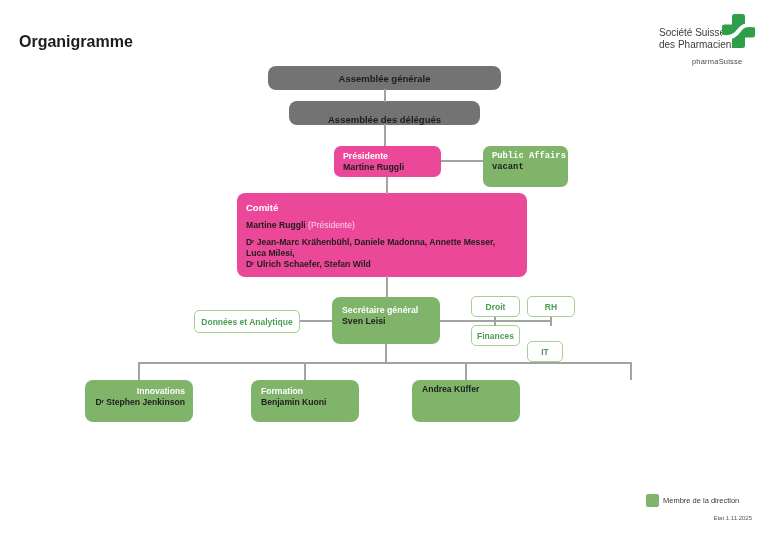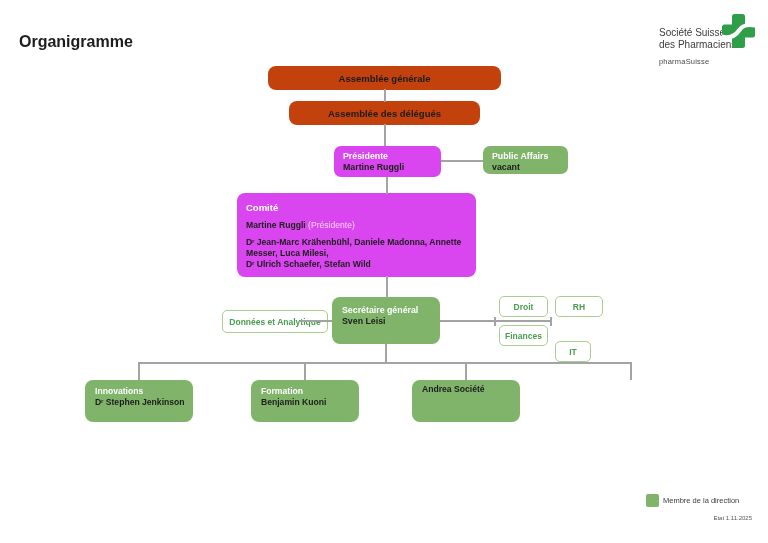--- a/index.html
+++ b/index.html
@@ -1,34 +1,34 @@
 <!DOCTYPE html>
 <html><head>
 <meta charset="utf-8">
 <style>
   html,body{margin:0;padding:0;background:#fff;}
   .stage{
     position:relative;width:768px;height:543px;background:#ffffff;
     font-family:"Liberation Sans",sans-serif;overflow:hidden;color:#1d1d1b;
   }
   .box{position:absolute;box-sizing:border-box;}
-  .r8{border-radius:8px;} .r7{border-radius:7px;} .r5{border-radius:5px;margin-left:28px;}
-  .bg-light{background:#c2410c;}
-  .bg-mid{background:#d946ef;}
+  .r8{border-radius:8px;} .r7{border-radius:7px;} .r5{border-radius:5px;}
+  .bg-light{background:#737373;}
+  .bg-mid{background:#ec4899;}
   .bg-dir{background:#7fb46a;}
   .outline{background:#fff;border:1px solid #a8cf8f;color:#4a9d51;}
   .center{display:flex;align-items:center;justify-content:center;}
   .lbl{font-weight:bold;font-size:9.5px;color:#1d1d1b;}
   .lbl-sm{font-weight:bold;font-size:8.5px;}
   .t-white{color:#ffffff;}
   .t-dark{color:#1d1d1b;}
   .line{position:absolute;background:#a3a3a3;}
   .page-title{position:absolute;left:19px;top:33px;font-size:16px;font-weight:bold;color:#1d1d1b;margin:0;}
   .logo-text{position:absolute;left:659px;top:27px;font-size:10px;line-height:11.5px;color:#3c3c3b;}
-  .logo-sub{font-size:7.5px;color:#4a4a49;margin-top:6px;letter-spacing:.2px;}
+  .logo-sub{font-size:7.5px;color:#4a4a49;margin-top:6px;letter-spacing:.2px;margin-left:33px;}
   .cross{position:absolute;left:722px;top:14px;}
   .two-line{padding:5px 0 0 9px;font-size:8.8px;line-height:10.5px;font-weight:bold;}
   .dept{padding:6px 8px 0 10px;font-size:8.6px;line-height:10.5px;font-weight:bold;}
   .comite{padding:9px 10px 0 9px;}
   .comite-title{font-size:9.5px;font-weight:bold;color:#fff;}
   .comite-body{margin-top:7px;font-size:8.6px;line-height:11px;}
   .comite-body b{color:#1d1d1b;}
   .role{font-weight:normal;color:rgba(255,255,255,0.78);}
   .gap{height:6px;}
   .legend-label{position:absolute;left:663px;top:496px;font-size:7.5px;color:#3c3c3b;}
@@ -49,34 +49,34 @@
   </div>
   <svg class="cross" width="33" height="34" viewBox="0 0 33 34">
     <rect x="10" y="0" width="13" height="34" rx="2.5" fill="#2f9e49"></rect>
     <rect x="0" y="10.5" width="33" height="13" rx="2.5" fill="#2f9e49"></rect>
     <path d="M-1 22.5 C 9 25, 14 21, 17 16.5 C 20 12, 24 9.5, 34 11.5" fill="none" stroke="#ffffff" stroke-width="4.2"></path>
   </svg>
 
   <div class="box bg-light r8 center" style="left:268px;top:66px;width:233px;height:24px;">
     <span class="lbl">Assemblée générale</span>
   </div>
-  <div class="box bg-light r8 center" style="left:289px;top:101px;width:191px;height:24px;">
+  <div class="box bg-light r8 center" style="left:289px;top:101px;width:191px;height:24px;align-items:flex-end;">
     <span class="lbl">Assemblée des délégués</span>
   </div>
 
   <div class="box bg-mid r7 two-line" style="left:334px;top:146px;width:107px;height:31px;">
     <div class="t-white">Présidente</div>
     <div class="t-dark">Martine Ruggli</div>
   </div>
-  <div class="box bg-dir r7 two-line" style="left:483px;top:146px;width:85px;height:28px;">
+  <div class="box bg-dir r7 two-line" style="left:483px;top:146px;width:85px;height:41px;font-family:Liberation Mono, monospace;">
     <div class="t-white">Public Affairs</div>
     <div class="t-dark">vacant</div>
   </div>
 
-  <div class="box bg-mid r8 comite" style="left:237px;top:193px;width:239px;height:84px;">
+  <div class="box bg-mid r8 comite" style="left:237px;top:193px;width:290px;height:84px;">
     <div class="comite-title">Comité</div>
     <div class="comite-body">
       <div><b>Martine Ruggli</b> <span class="role">(Présidente)</span></div>
       <div class="gap"></div>
       <div><b>Dʳ Jean-Marc Krähenbühl, Daniele Madonna, Annette Messer, Luca Milesi,</b></div>
       <div><b>Dʳ Ulrich Schaefer, Stefan Wild</b></div>
     </div>
   </div>
 
   <div class="box outline r5 center lbl-sm" style="left:194px;top:310px;width:106px;height:23px;">
@@ -92,30 +92,30 @@
   <div class="box outline r5 center lbl-sm" style="left:527px;top:296px;width:48px;height:21px;">
     <span>RH</span>
   </div>
   <div class="box outline r5 center lbl-sm" style="left:471px;top:325px;width:49px;height:21px;">
     <span>Finances</span>
   </div>
   <div class="box outline r5 center lbl-sm" style="left:527px;top:341px;width:36px;height:21px;">
     <span>IT</span>
   </div>
 
-  <div class="box bg-dir r8 dept" style="left:85px;top:380px;width:108px;height:42px;">
+  <div class="box bg-dir r8 dept" style="left:85px;top:380px;width:108px;height:42px;text-align:right;">
     <div class="t-white">Innovations</div>
     <div class="t-dark">Dʳ Stephen Jenkinson</div>
   </div>
   <div class="box bg-dir r8 dept" style="left:251px;top:380px;width:108px;height:42px;">
     <div class="t-white">Formation</div>
     <div class="t-dark">Benjamin Kuoni</div>
   </div>
   <div class="box bg-dir r8 dept" style="left:412px;top:380px;width:108px;height:42px;padding-top:4px;">
-    <div class="t-dark">Andrea Société</div>
+    <div class="t-dark">Andrea Küffer</div>
   </div>
 
   <div class="line" style="left:384px;top:89px;width:2px;height:13px;"></div>
   <div class="line" style="left:384px;top:124px;width:2px;height:22px;"></div>
   <div class="line" style="left:441px;top:160px;width:42px;height:2px;"></div>
   <div class="line" style="left:386px;top:177px;width:2px;height:17px;"></div>
   <div class="line" style="left:386px;top:276px;width:2px;height:22px;"></div>
   <div class="line" style="left:300px;top:320px;width:32px;height:2px;"></div>
   <div class="line" style="left:440px;top:320px;width:112px;height:2px;"></div>
   <div class="line" style="left:494px;top:317px;width:2px;height:9px;"></div>

